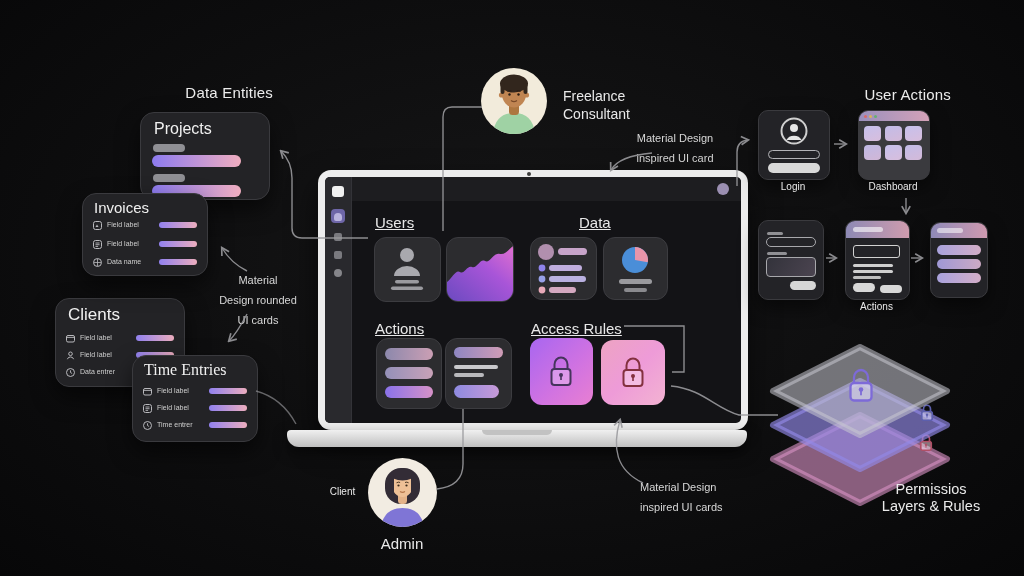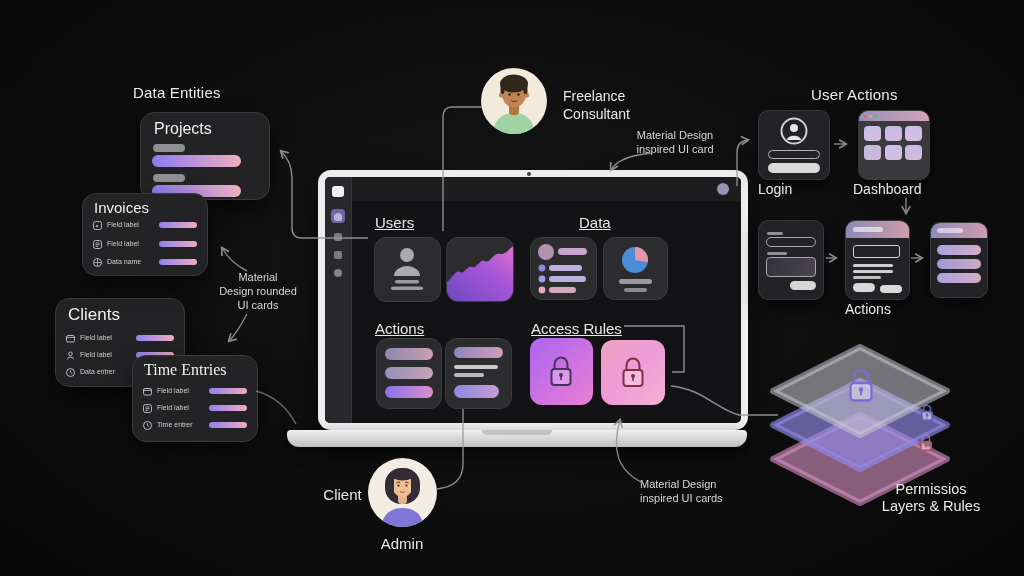--- a/index.html
+++ b/index.html
@@ -1,38 +1,38 @@
 <!DOCTYPE html>
 <html><head>
 <meta charset="utf-8">
 <style>
   html,body{margin:0;padding:0;background:#000;}
   #stage{position:relative;width:1024px;height:576px;overflow:hidden;
     background:radial-gradient(ellipse at 50% 45%, #161617 0%, #0d0d0e 60%, #070708 100%);
     font-family:"Liberation Sans", sans-serif; color:#eaeaea;}
   .abs{position:absolute;}
   .pre{white-space:pre-line;}
-  .heading{font-size:15px;font-weight:500;color:#ececec;text-align:left;letter-spacing:.2px;}
+  .heading{font-size:15px;font-weight:500;color:#ececec;text-align:right;letter-spacing:.2px;}
   .ecard{position:absolute;background:#232326;border:1px solid #3a3a3e;border-radius:14px;
     box-shadow:0 10px 22px rgba(0,0,0,.55);}
   .ecard .etitle{position:absolute;color:#f0f0f0;font-weight:400;}
   .bar{position:absolute;border-radius:99px;}
   .grad{background:linear-gradient(90deg,#8d7bf0 0%,#efadbf 100%);}
   .gray{background:#8f8f94;}
   .erow{position:absolute;left:10px;right:10px;height:12px;}
   .erow .eicon{position:absolute;left:0;top:1px;width:9px;height:9px;color:#b9b9bd;}
   .erow .elabel{position:absolute;left:14px;top:1px;font-size:7px;color:#cfcfcf;}
   .erow .epill{position:absolute;right:0;top:2px;width:38px;height:6px;border-radius:3px;
     background:linear-gradient(90deg,#9181ee 0%,#ecadbe 100%);}
-  .note{font-size:11px;line-height:14px;color:#d8d8d8;}
+  .note{font-size:11px;line-height:20px;color:#d8d8d8;}
   .sec-label{position:absolute;font-size:15px;color:#e8e8e8;text-decoration:underline;}
   .scard{position:absolute;background:#2c2c2f;border:1px solid #3c3c40;border-radius:12px;overflow:hidden;}
   .rcard{position:absolute;background:#232327;border:1px solid #3a3a3e;border-radius:10px;overflow:hidden;
     box-shadow:0 8px 18px rgba(0,0,0,.5);}
-  .flabel{position:absolute;font-size:14px;color:#e8e8e8;}
+  .flabel{position:absolute;text-align:center;font-size:10px;color:#e8e8e8;}
   svg{display:block;}
 </style>
 </head>
 <body>
 
 <div id="stage">
 
   <div class="abs heading" style="left:133px;top:84px;width:140px;">Data Entities</div>
   <div class="abs heading" style="left:811px;top:86px;width:140px;">User Actions</div>
 
@@ -298,21 +298,21 @@
       <ellipse cx="34.5" cy="27" rx="10.5" ry="12" fill="#eec096"></ellipse>
       <ellipse cx="34.5" cy="16.5" rx="12" ry="6" fill="#332c36"></ellipse>
       <rect x="21.5" y="16" width="4.5" height="21" rx="2.2" fill="#332c36"></rect>
       <rect x="43" y="16" width="4.5" height="21" rx="2.2" fill="#332c36"></rect>
       <circle cx="30.5" cy="27.5" r="1.1" fill="#3a2a1a"></circle>
         <circle cx="38.5" cy="27.5" r="1.1" fill="#3a2a1a"></circle>
       <path d="M28.5,24.8 q2,-1.2 3.6,-0.3 M37,24.5 q1.8,-0.9 3.6,0.3" fill="none" stroke="#3a2a1a" stroke-width="0.9"></path>
       <path d="M32,33.5 q2.5,1.8 5,0" fill="none" stroke="#b5764a" stroke-width="1.1"></path>
     </g>
   </svg>
-  <div class="abs" style="left:305px;top:486px;width:75px;text-align:center;font-size:15px;color:#e9e9e9;">Client</div>
+  <div class="abs" style="left:305px;top:486px;width:75px;text-align:center;font-size:10px;color:#e9e9e9;">Client</div>
   <div class="abs" style="left:367px;top:535px;width:70px;text-align:center;font-size:15px;color:#e9e9e9;">Admin</div>
 
   <div class="rcard" style="left:758px;top:110px;width:70px;height:68px;">
     <svg class="abs" style="left:21px;top:6px;" width="28" height="28" viewBox="0 0 28 28">
       <circle cx="14" cy="14" r="12.5" fill="none" stroke="#cfcfcf" stroke-width="2"></circle>
       <circle cx="14" cy="11" r="4" fill="#e6e6e6"></circle>
       <path d="M6.5,23 a8,6.5 0 0 1 15,0" fill="#e6e6e6"></path>
     </svg>
     <div class="bar" style="left:9px;top:39px;width:52px;height:9px;border:1.4px solid #b4b4b8;background:transparent;box-sizing:border-box;"></div>
     <div class="bar" style="left:9px;top:52px;width:52px;height:10px;background:#d9d9d9;"></div>

